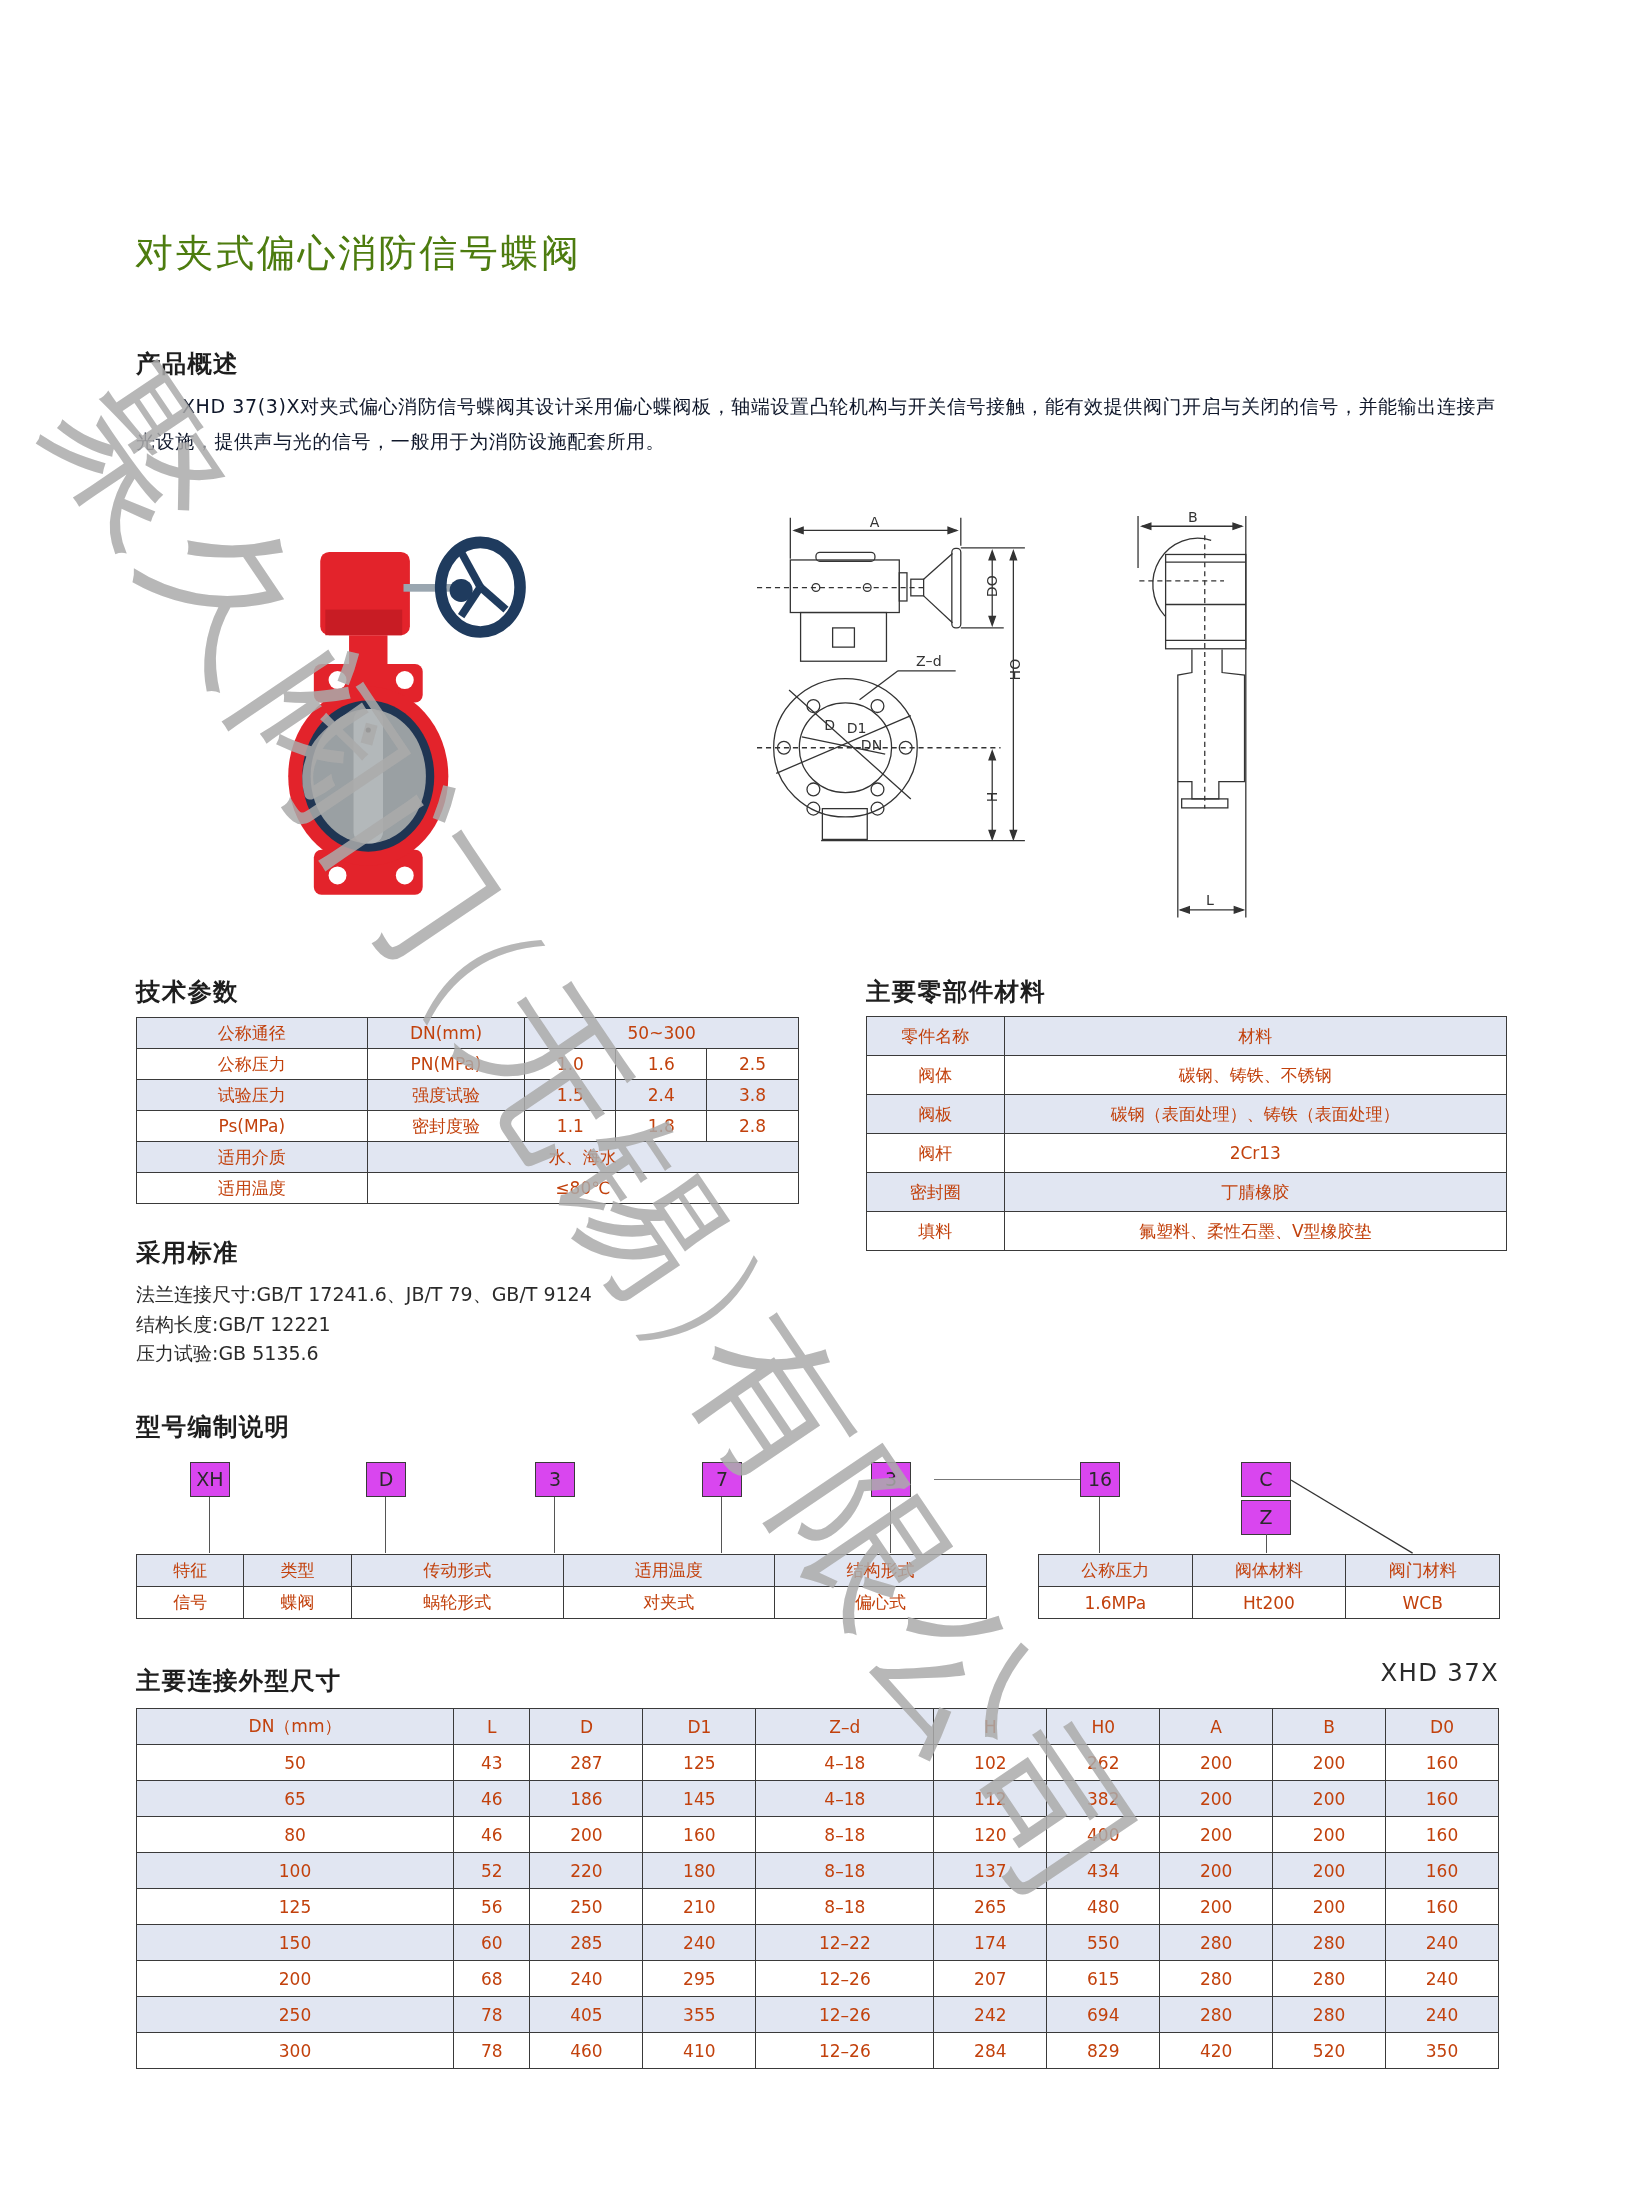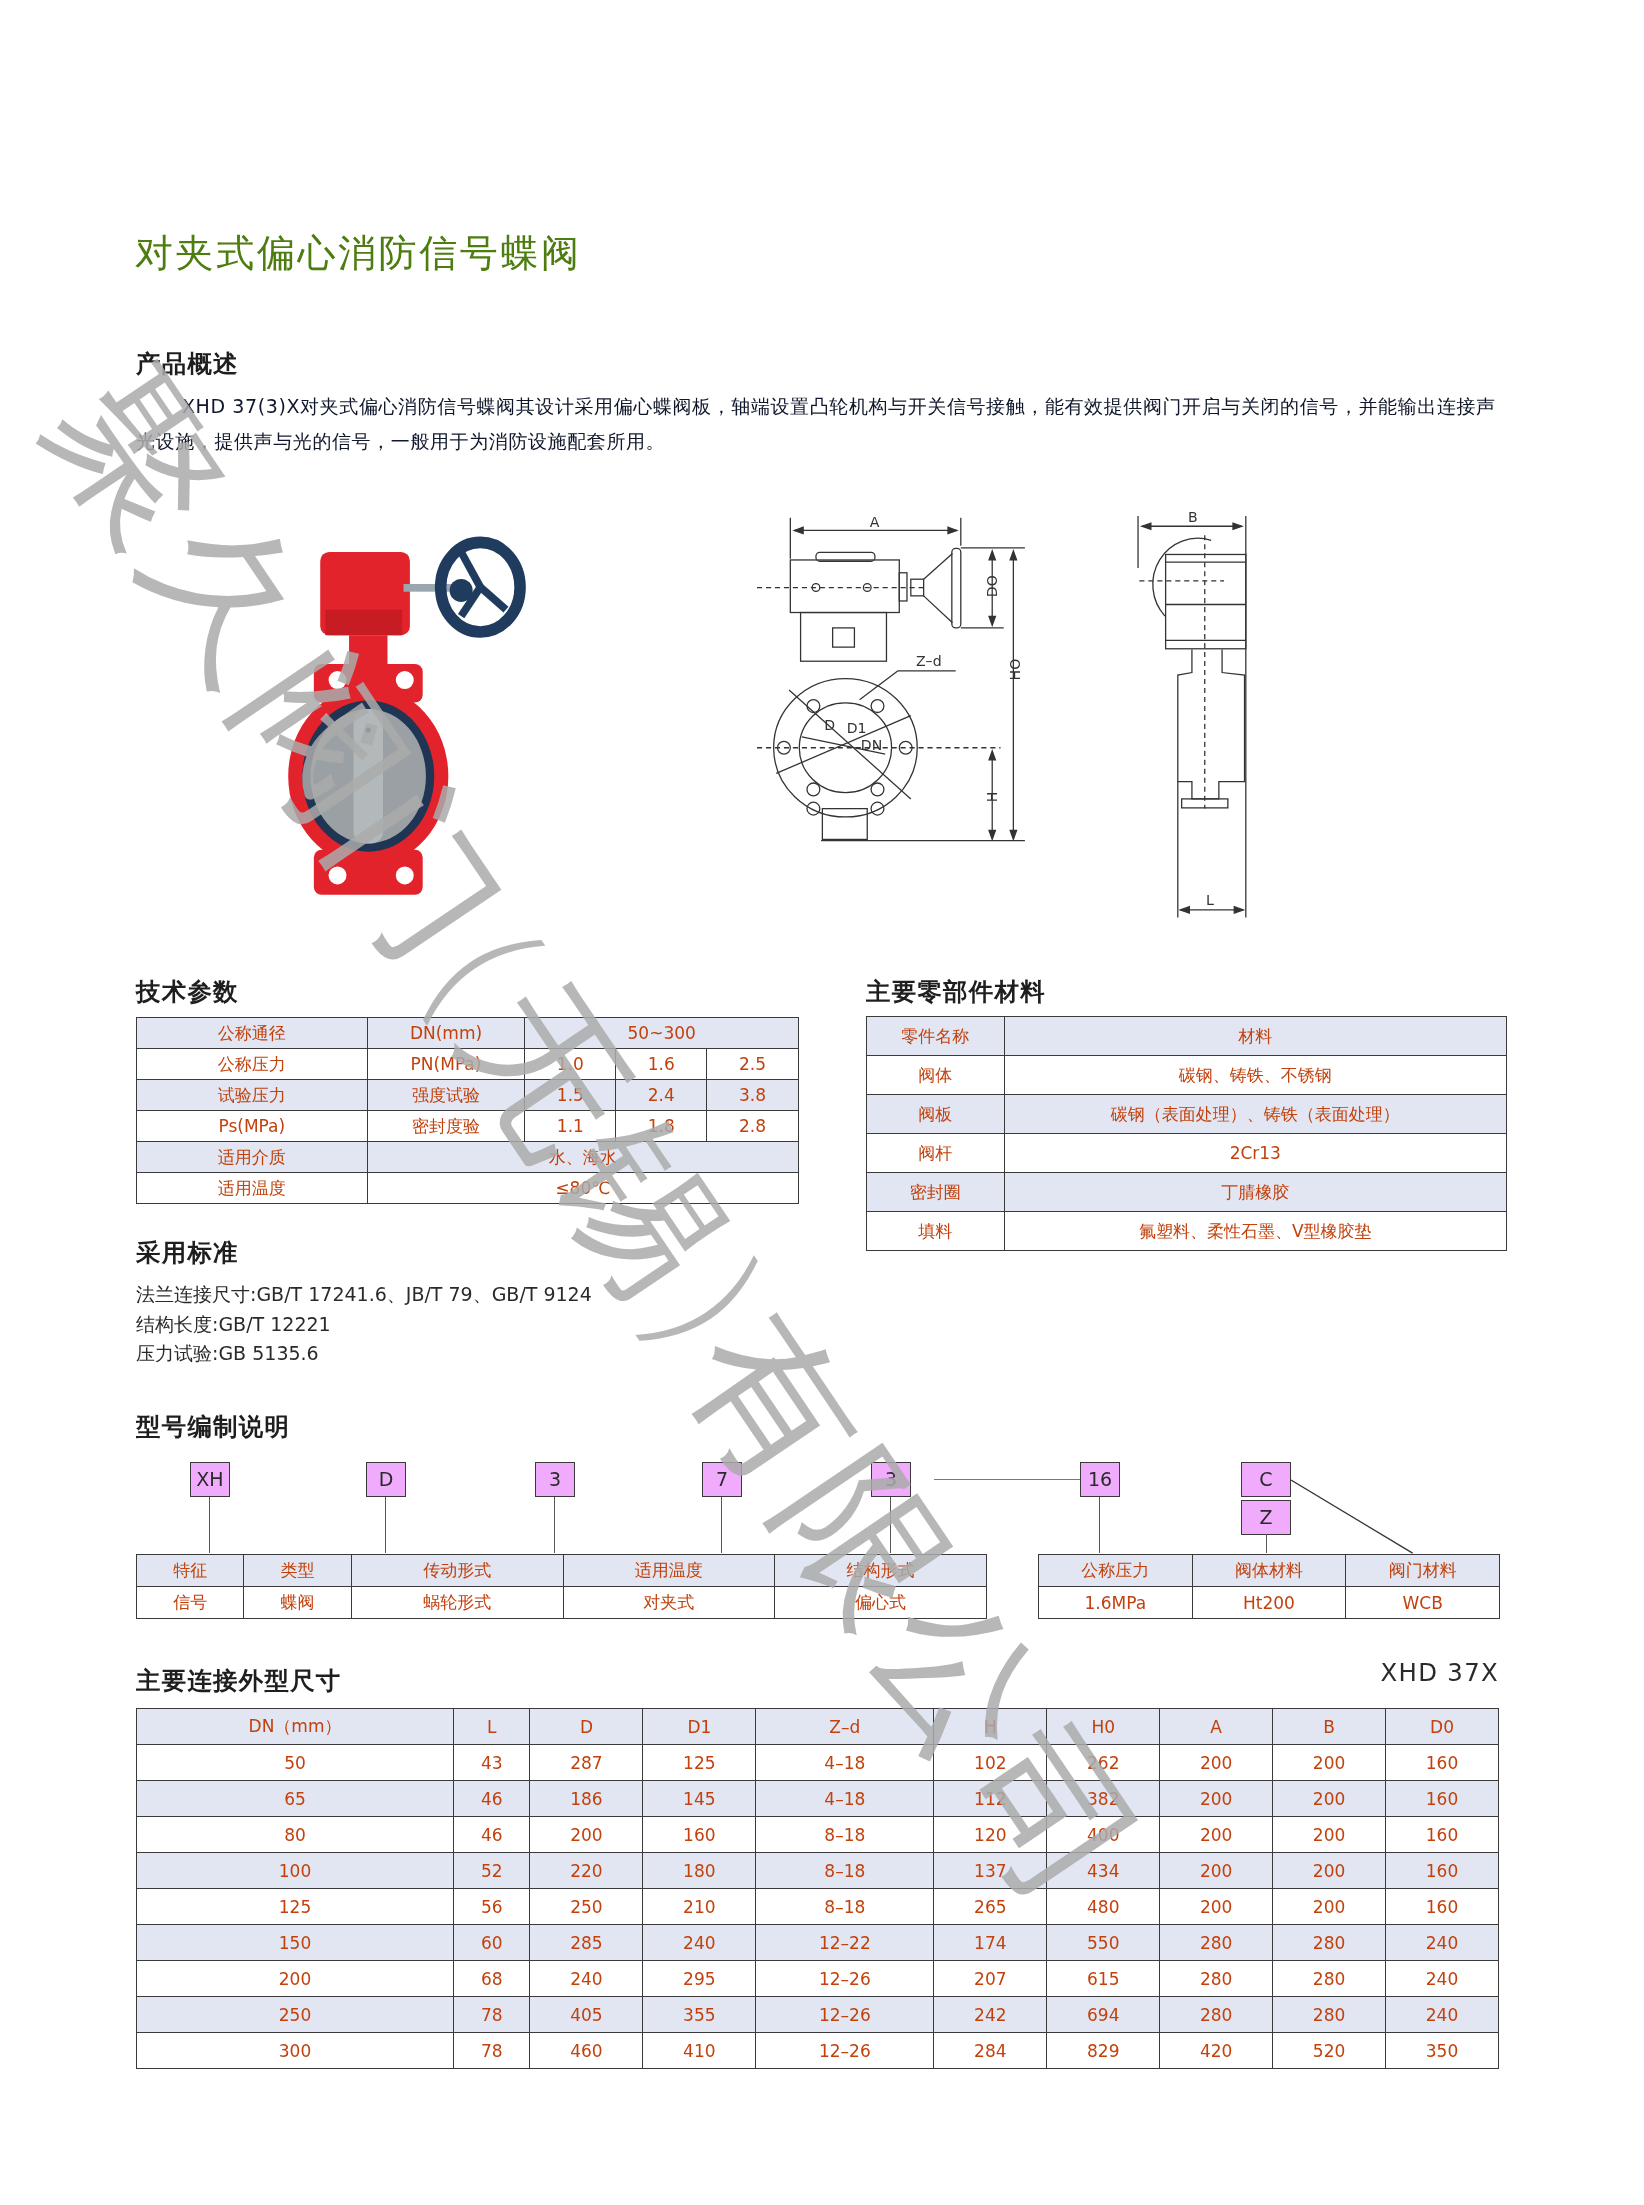--- a/index.html
+++ b/index.html
@@ -22,21 +22,21 @@
   table.grid tr.blue td, table.grid tr.blue th { background: #e1e6f2; }
 
   #tech-table { left: 136px; top: 1017px; width: 663px; }
   #tech-table tr { height: 31px; }
   #mat-table { left: 866px; top: 1016px; width: 641px; }
   #mat-table tr { height: 39px; }
 
   .std-list { position: absolute; left: 136px; top: 1280px; font-size: 19px; line-height: 29.5px; color: #2a2a2a; }
 
   
-  .code-box { position: absolute; width: 40px; height: 35px; border: 1.3px solid #3a3a3a; background: #f0abfc; font-size: 19px; text-align: center; line-height: 32px; color: #2a2a2a; }
+  .code-box { position: absolute; width: 40px; height: 35px; border: 1.3px solid #3a3a3a; background: #d946ef; font-size: 19px; text-align: center; line-height: 32px; color: #2a2a2a; }
   .vline { position: absolute; width: 1.3px; background: #555; }
   .hline { position: absolute; height: 1.3px; background: #777; }
   #model-table-left { left: 136px; top: 1554px; width: 851px; }
   #model-table-right { left: 1038px; top: 1554px; width: 462px; }
   #model-table-left tr, #model-table-right tr { height: 32px; }
 
   .series-label { position: absolute; right: 145px; top: 1658px; font-size: 24.4px; color: #2a2a2a; letter-spacing: 1.3px; }
 
   #dim-table { left: 136px; top: 1708px; width: 1363px; }
   #dim-table tr { height: 36px; }

